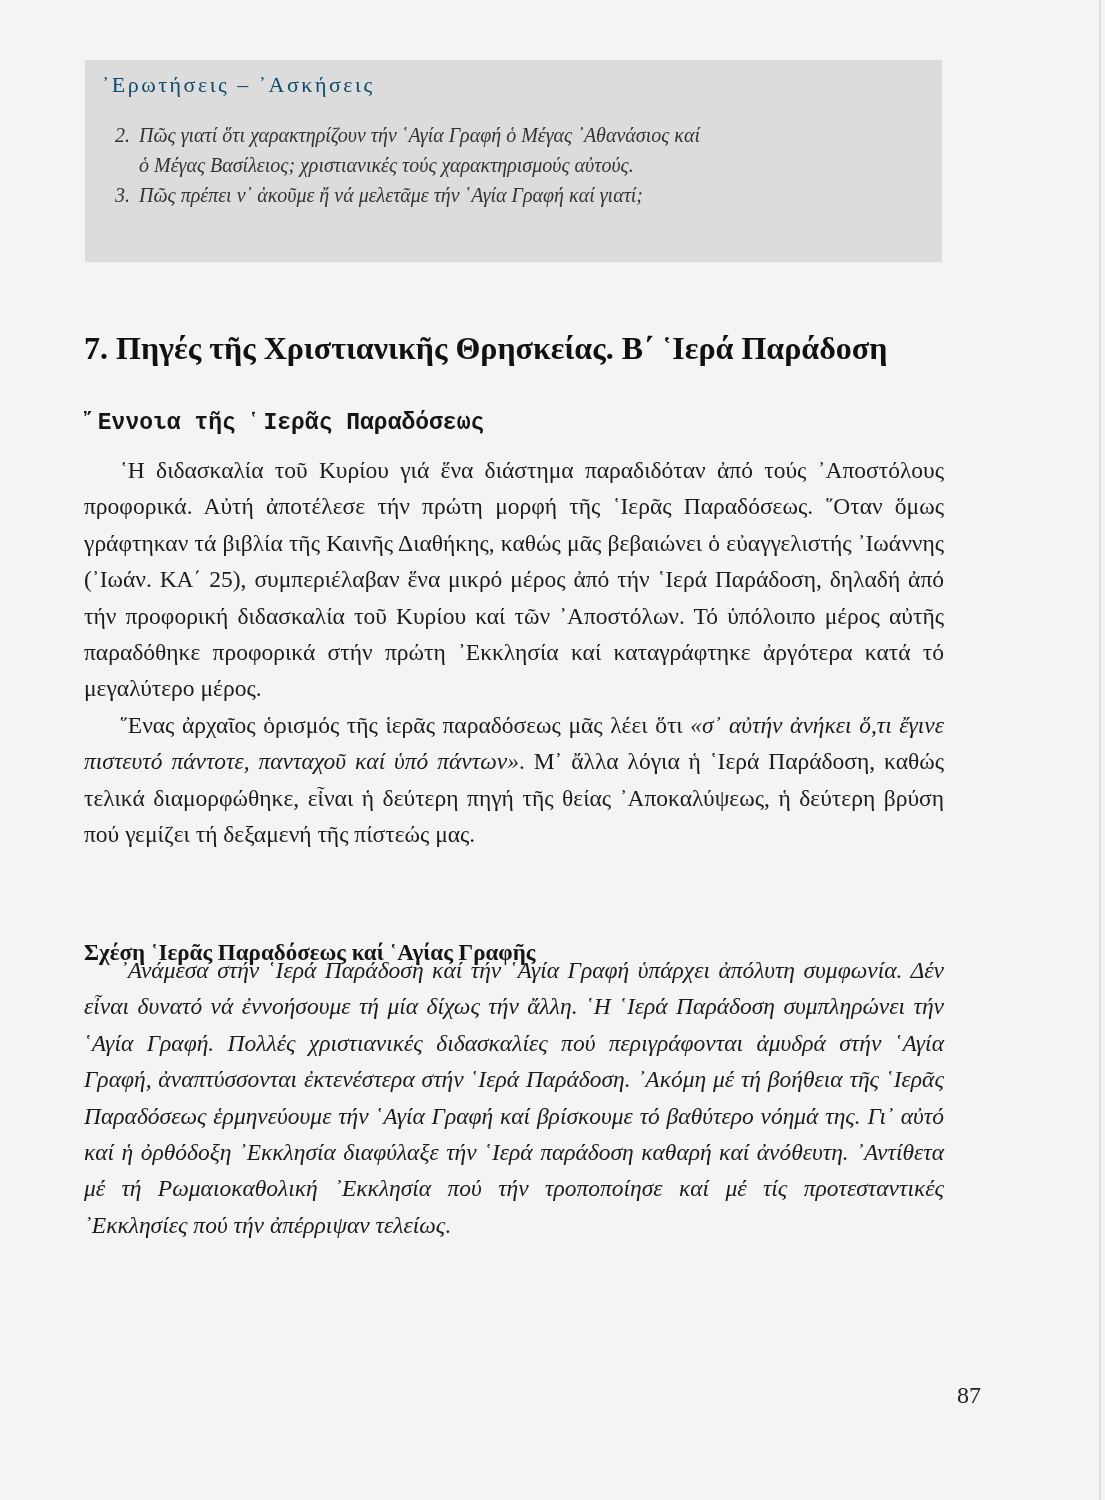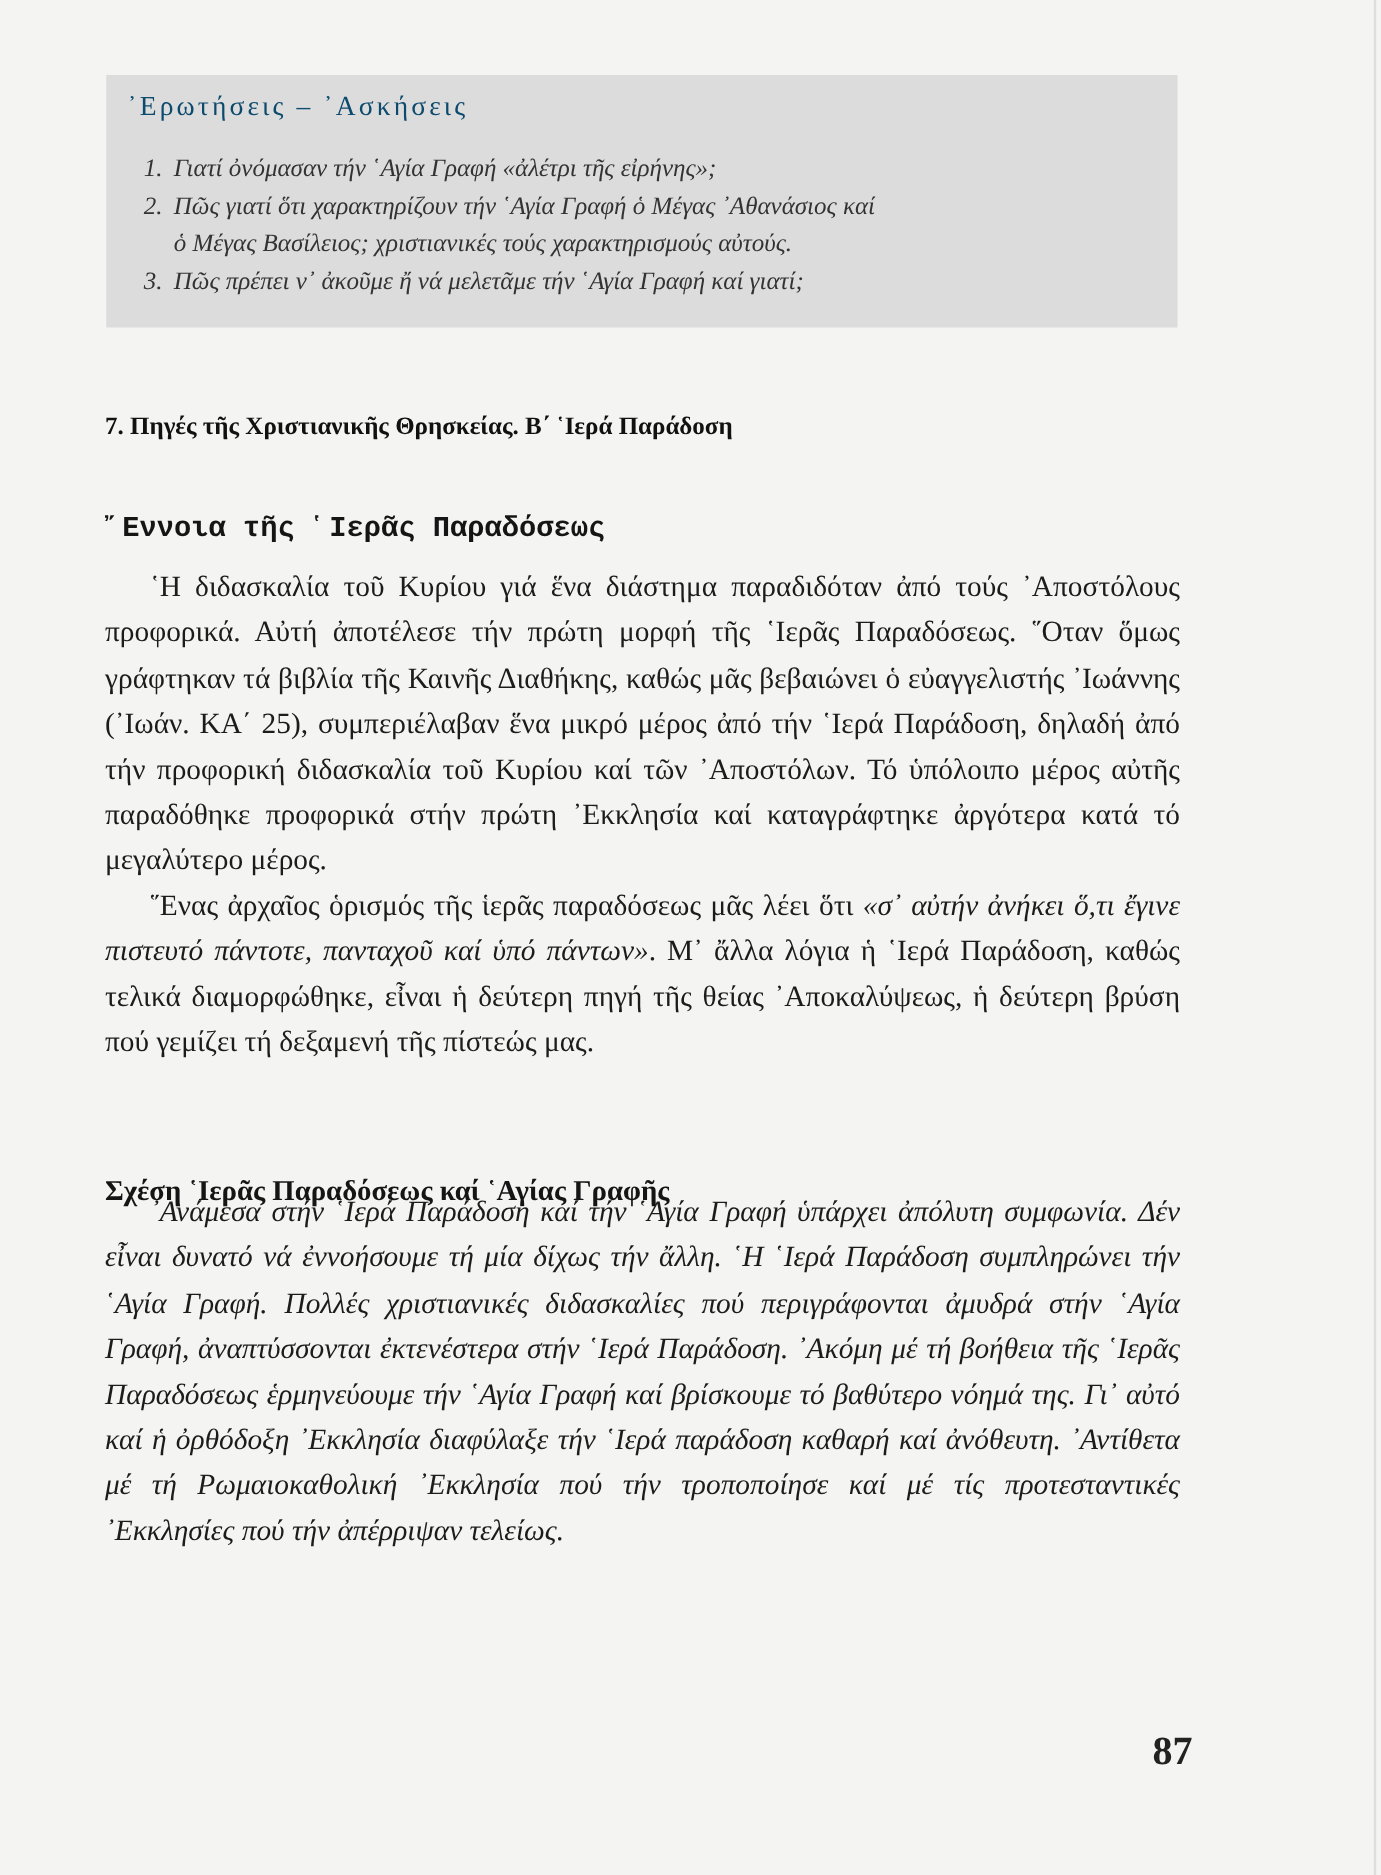--- a/index.html
+++ b/index.html
@@ -26,52 +26,49 @@
   .exercise-list {
     position: absolute; left: 115px; top: 120px; width: 800px;
     font-family: "Liberation Serif", serif; font-style: italic; font-size: 20px;
     line-height: 30px; color: #333; margin: 0; padding: 0; list-style: none;
   }
   .exercise-list li { position: relative; padding-left: 0; }
   .exercise-list .num { display: inline-block; width: 24px; }
   .exercise-list .cont { padding-left: 24px; display: block; }
   .chapter-title {
     position: absolute; left: 84px; top: 330px;
-    font-family: "Liberation Serif", serif; font-weight: bold; font-size: 20px;
+    font-family: "Liberation Serif", serif; font-weight: bold; font-size: 32px;
     color: #111; white-space: nowrap;
   }
   .section-heading {
     position: absolute; left: 84px;
     font-family: "Liberation Serif", serif; font-weight: bold; font-size: 23px;
     color: #151515; white-space: nowrap;
   }
   .body-text {
     position: absolute; left: 84px; width: 860px;
     font-family: "Liberation Serif", serif; font-size: 23.5px;
     line-height: 36.4px; color: #1c1c1c;
     text-align: justify; margin: 0;
   }
   .body-text p { margin: 0; text-indent: 36px; text-align: justify; }
   .body-text .quote { font-style: italic; }
   .page-number {
-    position: absolute; left: 922px; top: 1382px;
-    font-family: "Liberation Serif", serif; font-size: 32px; color: #222; font-weight: bold;
+    position: absolute; left: 957px; top: 1382px;
+    font-family: "Liberation Serif", serif; font-size: 24px; color: #222;
   }
 </style>
 </head>
 <body>
 
 <div class="page-edge"></div>
 
 <div class="exercises-box"></div>
 <div class="exercises-title">᾿Ερωτήσεις – ᾿Ασκήσεις</div>
 <ul class="exercise-list">
-  <li>
-    <span class="num">1.</span><span>Γιατί ὀνόμασαν τήν ῾Αγία Γραφή «ἀλέτρι τῆς εἰρήνης»;</span>
-  </li>
   <li>
     <span class="num">2.</span><span>Πῶς γιατί ὅτι χαρακτηρίζουν τήν ῾Αγία Γραφή ὁ Μέγας ᾿Αθανάσιος καί</span>
     <span class="cont">ὁ Μέγας Βασίλειος; χριστιανικές τούς χαρακτηρισμούς αὐτούς.</span>
   </li>
   <li>
     <span class="num">3.</span><span>Πῶς πρέπει ν᾿ ἀκοῦμε ἤ νά μελετᾶμε τήν ῾Αγία Γραφή καί γιατί;</span>
   </li>
 </ul>
 
 <div class="chapter-title">7. Πηγές τῆς Χριστιανικῆς Θρησκείας. Β΄ ῾Ιερά Παράδοση</div>

